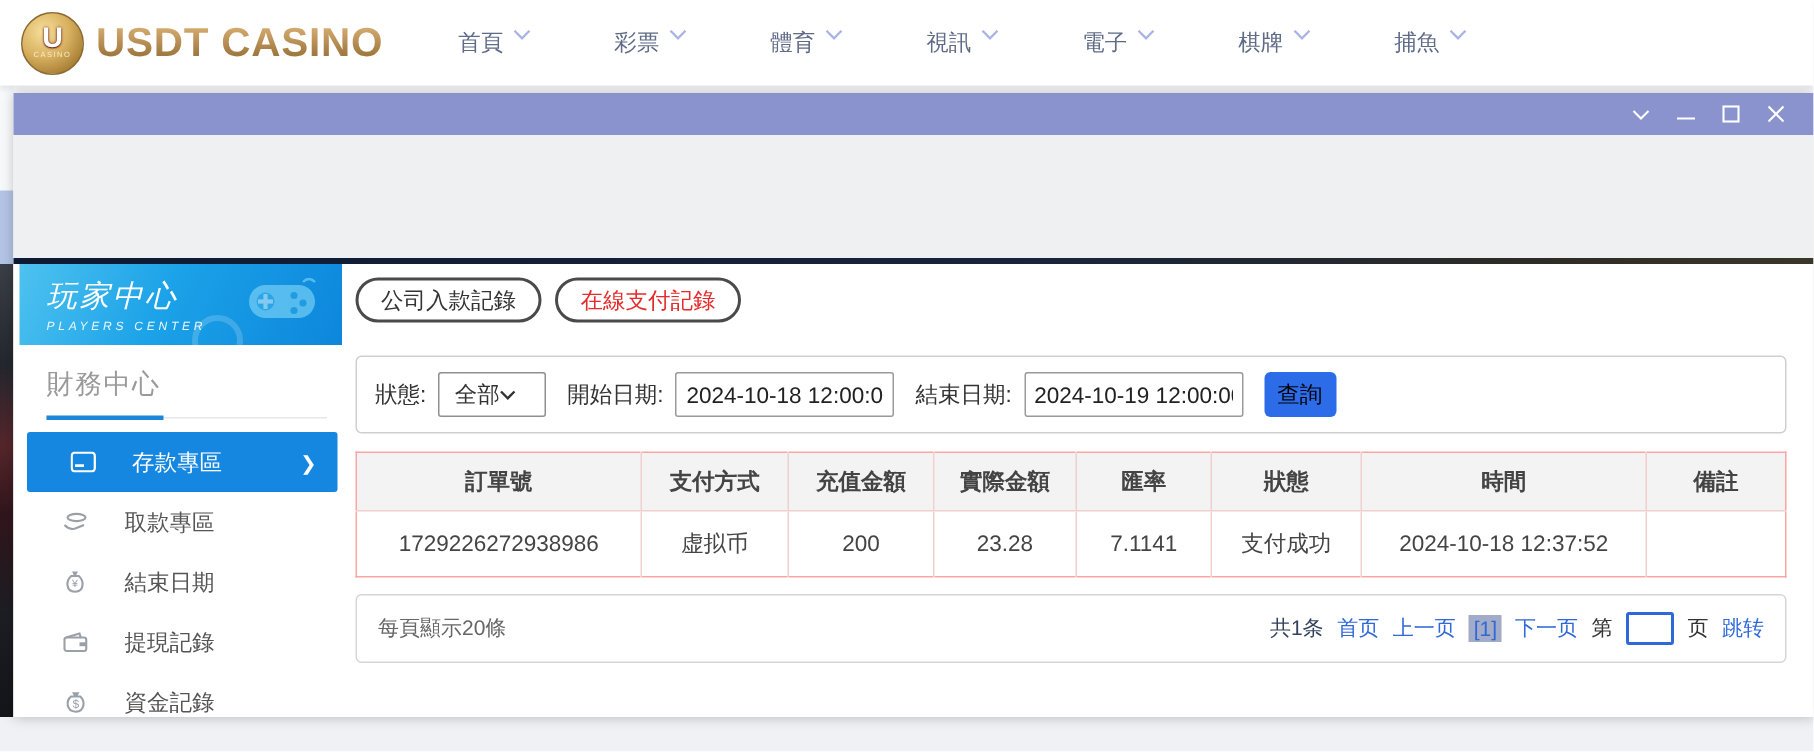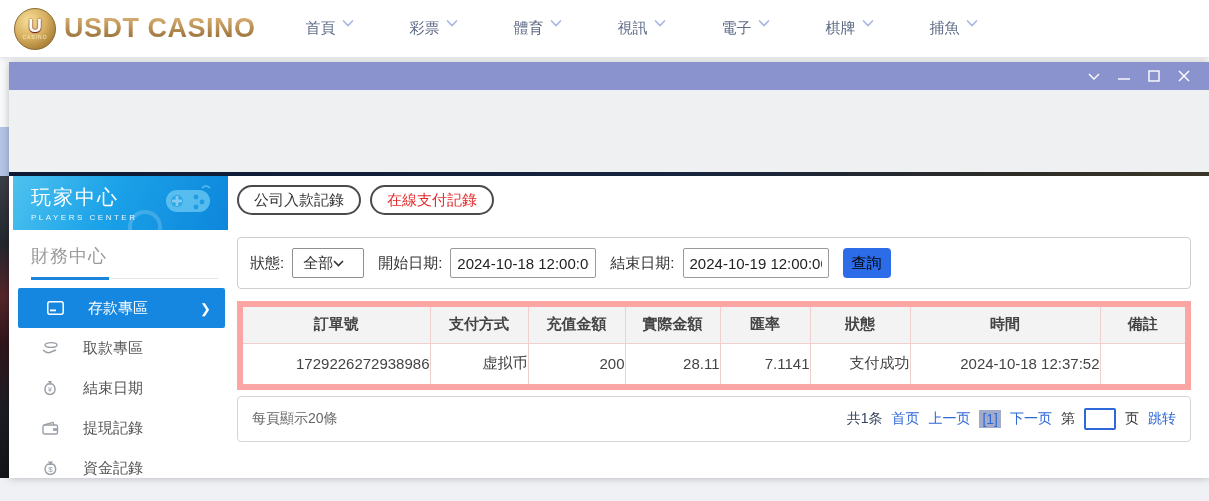--- a/index.html
+++ b/index.html
@@ -35,21 +35,21 @@
             box-shadow:0 0 8px rgba(0,0,0,.25); z-index:3; }
   .titlebar { height:28px; background:#8a93ce; display:flex; align-items:center; justify-content:flex-end; padding-right:10px; }
   .win-ctl { width:30px; height:22px; display:flex; align-items:center; justify-content:center; cursor:pointer; }
   .win-gray-zone { height:82px; background:#eff0f2; }
   .win-darkline { height:4px; background:linear-gradient(90deg,#0c1a33,#16243e 55%, #2e2c26 85%, #3a3629); }
   .win-panels { position:relative; height:302px; background:#fff; }
 
   
   .sidebar { position:absolute; left:4px; top:0; width:215px; height:302px; background:#fff; }
   .sb-header { height:54px; position:relative; overflow:hidden; color:#fff; padding:8px 0 0 18px;
-               background:linear-gradient(115deg,#4ec2ef 0%, #1ba2e8 45%, #0d86db 100%); }
+               background:linear-gradient(115deg,#4ec2ef 0%, #1ba2e8 45%, #0d86db 100%);font-style:italic; }
   .sb-title { font-size:20px; letter-spacing:2px; }
   .sb-sub { font-size:8px; letter-spacing:2.5px; margin-top:2px; color:#eaf7ff; }
   .sb-gamepad { position:absolute; right:14px; top:8px; opacity:.55; }
   .sb-circle { position:absolute; right:66px; bottom:-14px; width:34px; height:34px; border-radius:50%;
                border:4px solid rgba(255,255,255,.18); }
   .sb-section { margin:14px 0 0 18px; font-size:18px; color:#9a9a9a; letter-spacing:1px; }
   .sb-rule { position:relative; margin-top:9px; height:3px; }
   .sb-rule .full { position:absolute; left:18px; right:10px; top:1px; height:1px; background:#e7e7e7; }
   .sb-rule .accent { position:absolute; left:18px; top:0; width:78px; height:3px; background:#1c86dd; }
   .sb-menu { margin-top:8px; }
@@ -72,23 +72,23 @@
   .fl-label { margin-right:8px; }
   .fake-select { width:72px; height:30px; border:1px solid #8f8f8f; border-radius:2px; background:#fff;
                  display:flex; align-items:center; padding:0 8px 0 10px;
                  margin-right:14px; cursor:pointer; }
   .date-input { width:146px; height:30px; border:1px solid #9a9a9a; border-radius:2px; font-size:15px;
                 color:#222; padding:0 6px; font-family:"Liberation Sans",sans-serif; margin-right:14px; }
   .query-btn { width:48px; height:30px; margin-left:0; background:#2d6ce8; color:#000000; border:none;
                border-radius:4px; font-size:15px; cursor:pointer; font-family:"Liberation Sans",sans-serif; }
 
   .datatable { position:absolute; left:9px; top:125px; width:954px; border-collapse:collapse;
-               border:6px solid #fca5a5; border-radius:4px; font-size:15px; }
+               border:1px solid #fca5a5; border-radius:4px; font-size:15px; }
   .datatable th { height:39px; background:#f3f3f3; color:#444; font-weight:bold; border-left:1px solid #f0cfcf; }
-  .datatable td { height:44px; background:#fff; color:#444; text-align:right; border-left:1px solid #f0cfcf;
+  .datatable td { height:44px; background:#fff; color:#444; text-align:center; border-left:1px solid #f0cfcf;
                   border-top:1px solid #f0cfcf; }
   .datatable th:first-child, .datatable td:first-child { border-left:none; }
 
   .pagebox { position:absolute; left:9px; top:220px; width:954px; height:46px; border:1px solid #d5d5d5;
              border-radius:4px; background:#fff; display:flex; align-items:center; justify-content:space-between;
              padding:0 14px; font-size:14px; }
   .pg-left { color:#666; }
   .pg-right { display:flex; align-items:center; gap:9px; color:#33415c; }
   .pg-link { color:#2e68d9; cursor:pointer; }
   .pg-current { background:#a2abc7; color:#2e68d9; padding:1px 3px; cursor:default; }
@@ -313,21 +313,21 @@
             <th>狀態</th>
             <th>時間</th>
             <th>備註</th>
           </tr>
         </thead>
         <tbody>
           <tr>
             <td>1729226272938986</td>
             <td>虚拟币</td>
             <td>200</td>
-            <td>28.11</td>
+            <td>23.28</td>
             <td>7.1141</td>
             <td>支付成功</td>
             <td>2024-10-18 12:37:52</td>
             <td></td>
           </tr>
         </tbody>
       </table>
 
       <div class="pagebox">
         <span class="pg-left">每頁顯示20條</span>

